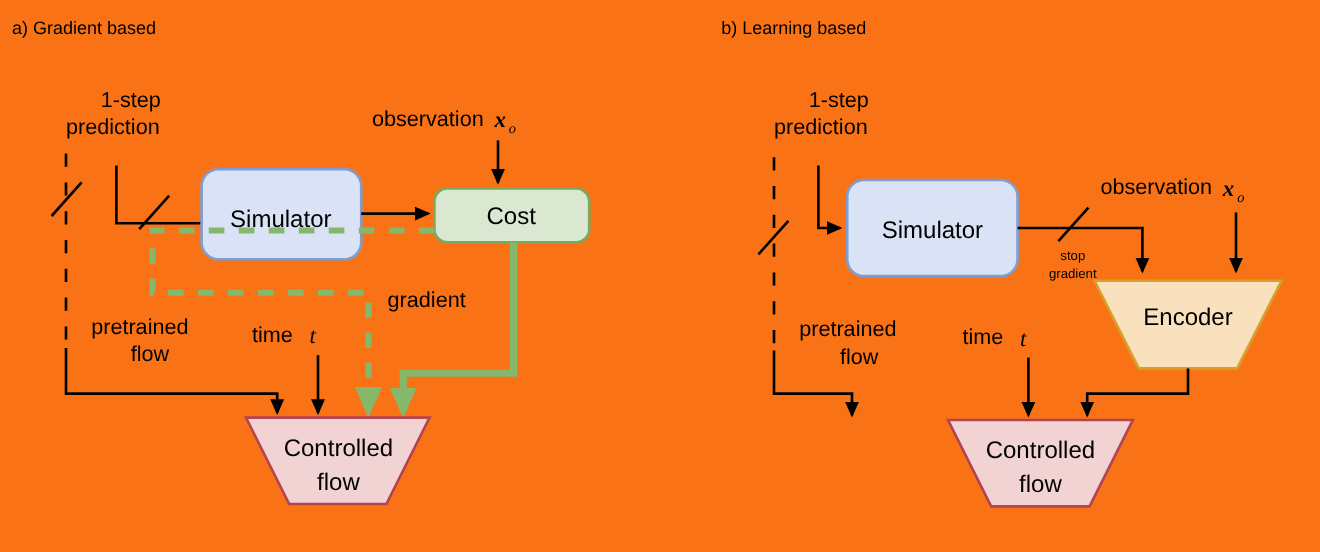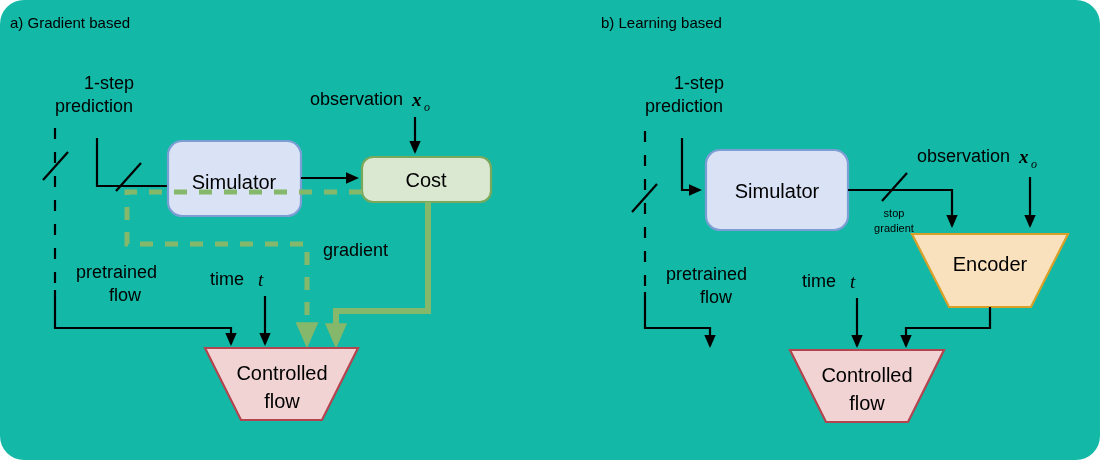--- a/index.html
+++ b/index.html
@@ -5,24 +5,23 @@
 <style>
   html, body {
     margin: 0;
     padding: 0;
     background: #ffffff;
   }
   #root {
     position: relative;
     width: 1100px;
     height: 460px;
-    background: #14b8a6;
+    background: #f97316;
     font-family: "Liberation Sans", sans-serif;
     overflow: hidden;
-    border-radius: 24px;
   }
   svg { display: block; }
   text { font-family: "Liberation Sans", sans-serif; fill: #000000; }
   .panel-title { font-size: 15px; }
   .node-label  { font-size: 20px; }
   .edge-label  { font-size: 18px; }
   .tiny-label  { font-size: 11px; }
   .math-italic { font-family: "Liberation Serif", serif; font-style: italic; }
   .math-bold   { font-family: "Liberation Serif", serif; font-style: italic; font-weight: bold; }
   .math-sub    { font-family: "Liberation Serif", serif; font-style: italic; font-size: 12px; }

